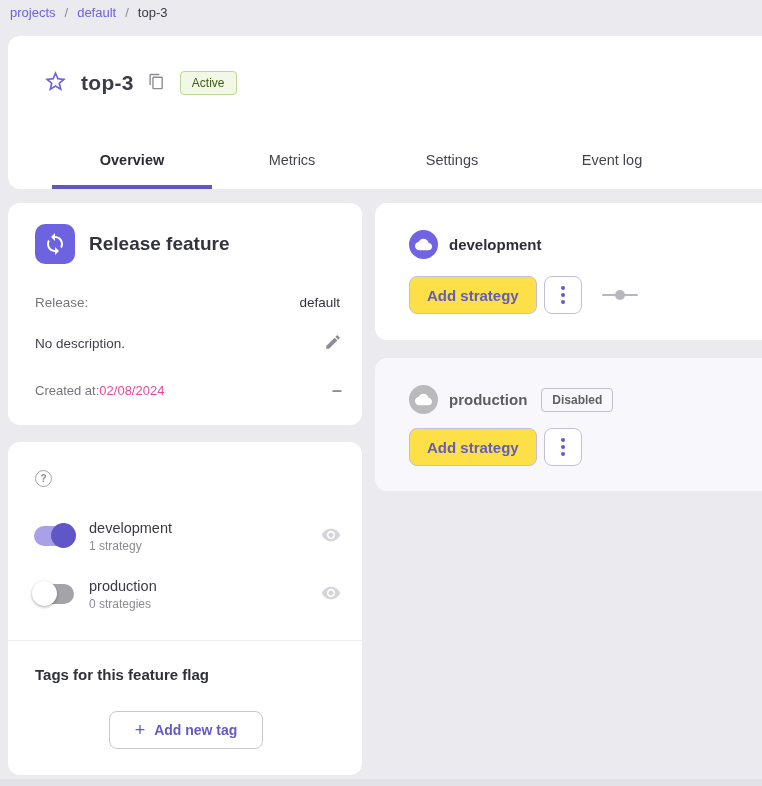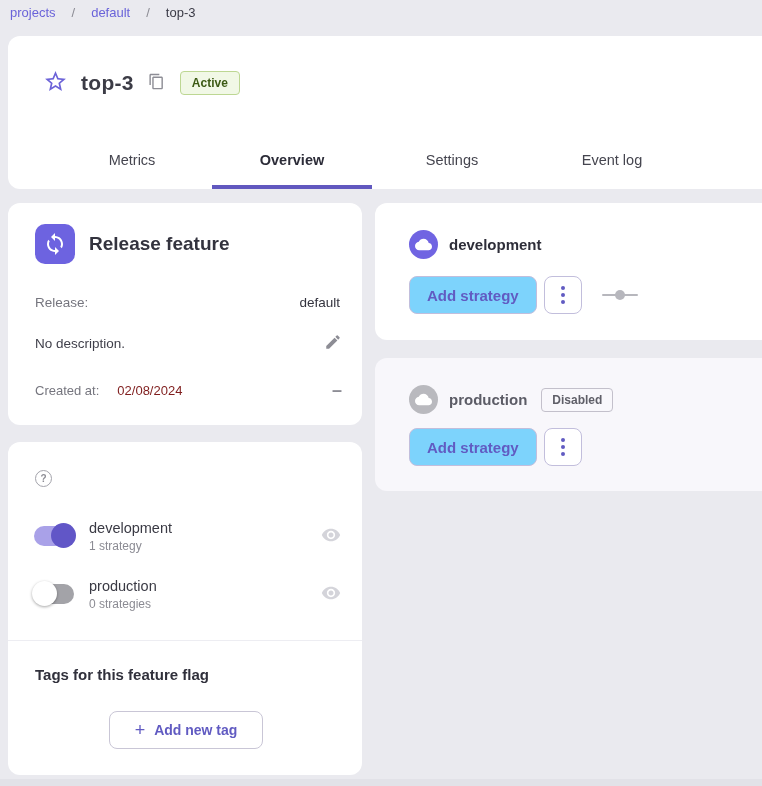--- a/index.html
+++ b/index.html
@@ -1,50 +1,50 @@
 <!DOCTYPE html>
 <html><head>
 <meta charset="utf-8">
 <style>
   * { margin:0; padding:0; box-sizing:border-box; }
   html,body { width:762px; height:786px; }
   body { font-family:"Liberation Sans", sans-serif; }
   .page { position:relative; width:762px; height:786px; background:#eaeaef; overflow:hidden; }
 
   
-  .breadcrumb { position:absolute; top:3px; left:10px; height:18px; display:flex; align-items:center; gap:16px; font-size:13px; }
+  .breadcrumb { position:absolute; top:3px; left:10px; height:18px; display:flex; align-items:center; gap:9px; font-size:13px; }
   .crumb-link { color:#6a63d9; text-decoration:none; cursor:pointer; }
   .crumb-sep { color:#8b8b93; }
   .crumb-current { color:#3a3a46; }
 
   
   .header-card { position:absolute; left:8px; top:36px; width:790px; height:153px; background:#fff; border-radius:12px; }
   .title-row { position:absolute; left:34px; top:24px; height:46px; display:flex; align-items:center; gap:13px; }
   .star-btn { width:26px; height:26px; background:none; border:none; cursor:pointer; display:flex; align-items:center; justify-content:center; }
   .page-title { font-size:21px; color:#3c3c46; letter-spacing:.3px; }
   .copy-btn { width:20px; height:20px; background:none; border:none; cursor:pointer; display:flex; align-items:center; justify-content:center; }
-  .active-badge { padding:4px 11px; border-radius:4px; font-size:12px; font-weight:bold; color:#3d5b15; background:#f1f8e6; border:1px solid #bdd793; }
+  .active-badge { padding:4px 11px; border-radius:4px; font-size:12px; font-weight:normal; color:#3d5b15; background:#f1f8e6; border:1px solid #bdd793; }
   .tabs { position:absolute; left:44px; bottom:0; height:58px; display:flex; }
   .tab { width:160px; display:flex; align-items:center; justify-content:center; font-size:14.5px; color:#45454f; position:relative; cursor:pointer; background:none; border:none; font-family:inherit; }
   .tab.active { font-weight:bold; color:#2c2c38; }
   .tab.active::after { content:""; position:absolute; left:0; right:0; bottom:0; height:4px; background:#6158bf; }
 
   
   .type-card { position:absolute; left:8px; top:203px; width:354px; height:222px; background:#fff; border-radius:12px; }
   .type-head { position:absolute; left:27px; top:21px; display:flex; align-items:center; gap:14px; }
   .type-icon { width:40px; height:40px; border-radius:10px; background:#6d63e0; display:flex; align-items:center; justify-content:center; }
   .type-heading { font-size:19px; color:#33333e; }
   .project-row { position:absolute; left:27px; right:22px; top:92px; display:flex; justify-content:space-between; font-size:13.5px; }
   .lbl-gray { color:#75757e; }
   .val-dark { color:#33333e; }
   .desc-row { position:absolute; left:27px; right:20px; top:130px; display:flex; justify-content:space-between; align-items:center;text-align:center; }
   .desc-text { font-size:13.5px; color:#3f3f4a; }
   .icon-btn { background:none; border:none; cursor:pointer; display:flex; align-items:center; justify-content:center; }
   .created-row { position:absolute; left:27px; right:20px; top:178px; display:flex; align-items:center; font-size:13px; }
-  .created-value { color:#7f1d1d; margin-left:18px; }
+  .created-value { color:#ec4899; margin-left:0; }
   .minus-btn { margin-left:auto; background:none; border:none; cursor:pointer; font-size:18px; font-weight:bold; color:#8d8d95; line-height:1; }
 
   
   .env-card { position:absolute; left:8px; top:442px; width:354px; height:333px; background:#fff; border-radius:12px; }
   .env-title-row { position:absolute; left:27px; top:28px; display:flex; align-items:center; gap:10px; }
   .env-card-title { font-size:15px; font-weight:bold; color:#30303b; }
   .help-icon { width:17px; height:17px; border:1.5px solid #a3a3ab; border-radius:50%; display:flex; align-items:center; justify-content:center; font-size:10px; color:#8d8d95; font-weight:bold; }
   .env-row { position:absolute; left:24px; right:21px; height:46px; display:flex; align-items:center; }
   .env-row.r0 { top:71px; }
   .env-row.r1 { top:129px; }
@@ -74,21 +74,21 @@
   .env-avatar { width:29px; height:29px; border-radius:50%; display:flex; align-items:center; justify-content:center; flex:0 0 auto; }
   .env-avatar.on { background:#7064e2; }
   .env-avatar.off { background:#b9b9be; }
   .panel-name { font-size:15px; font-weight:bold; }
   .panel-name.on { color:#2e2e39; }
   .panel-name.off { color:#5c5c66; }
   .disabled-badge { border:1px solid #c3c0cb; border-radius:4px; padding:4px 10px; font-size:12px; font-weight:bold; color:#5f5f68; margin-left:3px; background:transparent; }
   .panel-actions { position:absolute; left:34px; display:flex; align-items:center; gap:7px; }
   .panel.dev .panel-actions { top:73px; }
   .panel.prod .panel-actions { top:70px; }
-  .add-strategy-btn { height:38px; padding:0 17px; background:#7dd3fc; border:1px solid #c2bedc; border-radius:8px; color:#615bc2; font-size:15px; font-weight:bold; cursor:pointer; font-family:inherit; }
+  .add-strategy-btn { height:38px; padding:0 17px; background:#fde047; border:1px solid #c2bedc; border-radius:8px; color:#615bc2; font-size:15px; font-weight:bold; cursor:pointer; font-family:inherit; }
   .kebab-btn { width:38px; height:38px; background:#fff; border:1px solid #c2bedc; border-radius:8px; display:flex; flex-direction:column; align-items:center; justify-content:center; gap:3px; cursor:pointer; }
   .kebab-btn .dot { width:4px; height:4px; border-radius:50%; background:#615bc2; }
   .strategy-viz { position:relative; width:36px; height:12px; margin-left:13px; }
   .strategy-viz .line { position:absolute; top:5px; left:0; right:0; height:2px; background:#b7b7bd; border-radius:1px; }
   .strategy-viz .node { position:absolute; top:1px; left:13px; width:10px; height:10px; border-radius:50%; background:#b7b7bd; }
 
   .bottom-strip { position:absolute; left:0; bottom:0; width:100%; height:7px; background:#e2e2e8; }
 </style>
 </head>
 <body>
@@ -116,25 +116,25 @@
       <button class="copy-btn">
         <span>
           <svg width="17" height="17" viewBox="0 0 24 24" fill="#8d8d95">
               <path d="M16 1H4c-1.1 0-2 .9-2 2v14h2V3h12V1zm3 4H8c-1.1 0-2 .9-2 2v14c0 1.1.9 2 2 2h11c1.1 0 2-.9 2-2V7c0-1.1-.9-2-2-2zm0 16H8V7h11v14z"></path>
             </svg>
         </span>
       </button>
       <span class="active-badge">Active</span>
     </div>
     <div class="tabs">
+      <button class="tab active">
+          <span>Overview</span>
+        </button>
       <button class="tab">
           <span>Metrics</span>
-        </button>
-      <button class="tab active">
-          <span>Overview</span>
         </button>
       <button class="tab">
           <span>Settings</span>
         </button>
       <button class="tab">
           <span>Event log</span>
         </button>
     </div>
   </header>
 

